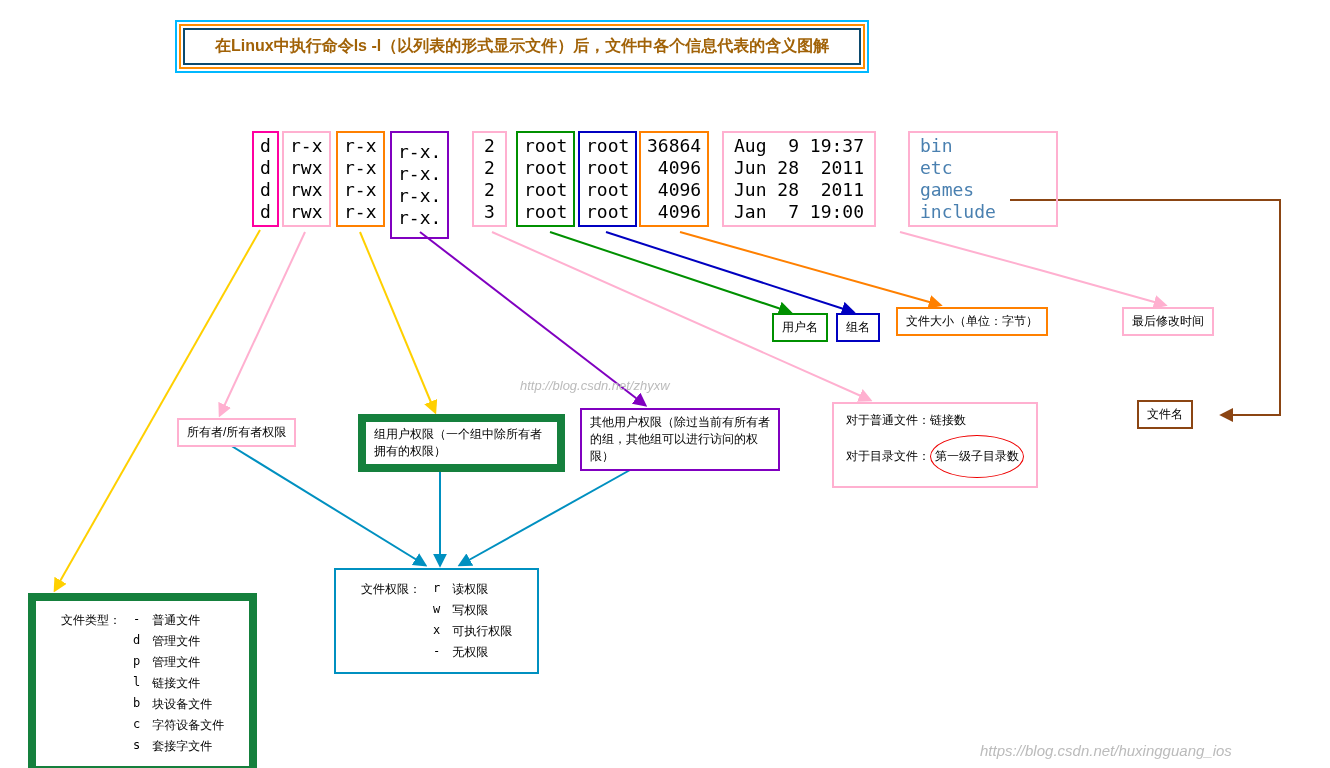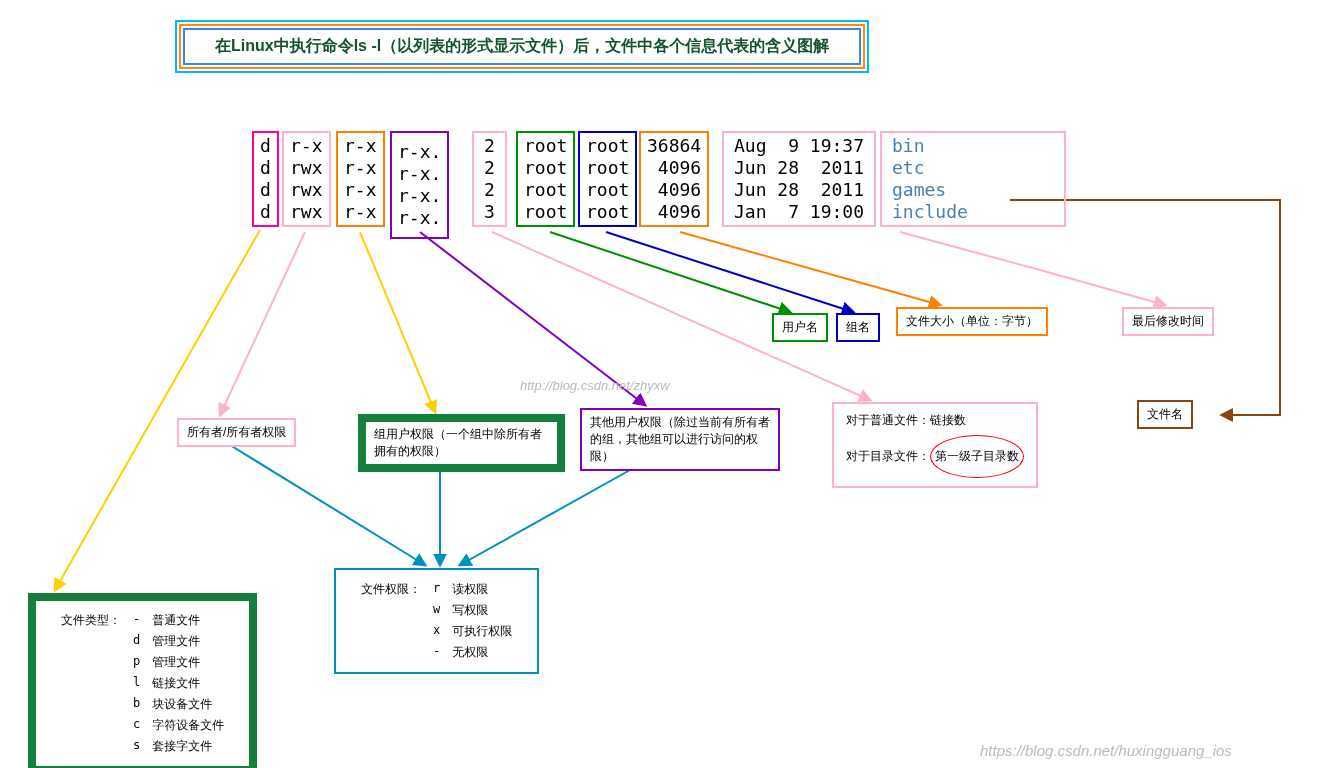--- a/index.html
+++ b/index.html
@@ -1,21 +1,21 @@
 <!DOCTYPE html>
 <html><head>
 <meta charset="utf-8">
 <style>
 html,body{margin:0;padding:0;width:1330px;height:768px;font-family:"Microsoft YaHei",Arial,sans-serif;font-size:13px;color:#000;background:#fff;overflow:hidden}
 #svg{position:absolute;left:0;top:0;width:1330px;height:768px;pointer-events:none}
 .abs{position:absolute}
 .mono{font-family:Consolas,Menlo,monospace}
 .title-outer{border:2px solid #00b8ff;padding:2px}
 .title-mid{border:2px solid #ff8c00;padding:2px}
-.title-in{border:2px solid #3b82f6;padding:6px 30px;color:#14532d;font-size:16px;font-weight:bold;text-align:center}
+.title-in{border:2px solid #0c4a6e;padding:6px 30px;color:#a16207;font-size:16px;font-weight:bold;text-align:center}
 .box{padding:4px 8px;background:#fff}
 .b-pink{border:2px solid #ffb0d0}
 .b-magenta{border:2px solid #ff00a0}
 .b-orange{border:2px solid #ff8000}
 .b-purple{border:2px solid #8000c0}
 .b-green{border:2px solid #009000}
 .b-navy{border:2px solid #0000c0}
 .b-teal{border:2px solid #0090c0}
 .b-yellow{border:8px solid #15803d}
 .b-brown{border:2px solid #8b4513}
@@ -133,21 +133,21 @@
     <span>root</span>
     <span>root</span>
     <span>root</span>
 </div>
 <div class="abs mono b-orange col" style="left:639px;top:131px;padding:2px 6px;text-align:right;white-space:pre">
   <span>36864</span><span> 4096</span><span> 4096</span><span> 4096</span>
 </div>
 <div class="abs mono b-pink col" style="left:722px;top:131px;padding:2px 10px;white-space:pre">
   <span>Aug  9 19:37</span><span>Jun 28  2011</span><span>Jun 28  2011</span><span>Jan  7 19:00</span>
 </div>
-<div class="abs mono b-pink col name" style="left:880px;top:131px;padding:2px 96px 2px 10px">
+<div class="abs mono b-pink col name" style="left:908px;top:131px;padding:2px 60px 2px 10px">
   <span>bin</span>
     <span>etc</span>
     <span>games</span>
     <span>include</span>
 </div>
 
 <div class="abs box b-pink lbl" style="left:177px;top:418px">所有者/所有者权限</div>
 <div class="abs box b-yellow lbl" style="left:358px;top:414px;width:175px">组用户权限（一个组中除所有者拥有的权限）</div>
 <div class="abs box b-purple lbl" style="left:580px;top:408px;width:180px">其他用户权限（除过当前有所有者的组，其他组可以进行访问的权限）</div>
 <div class="abs box b-green lbl" style="left:772px;top:313px">用户名</div>

